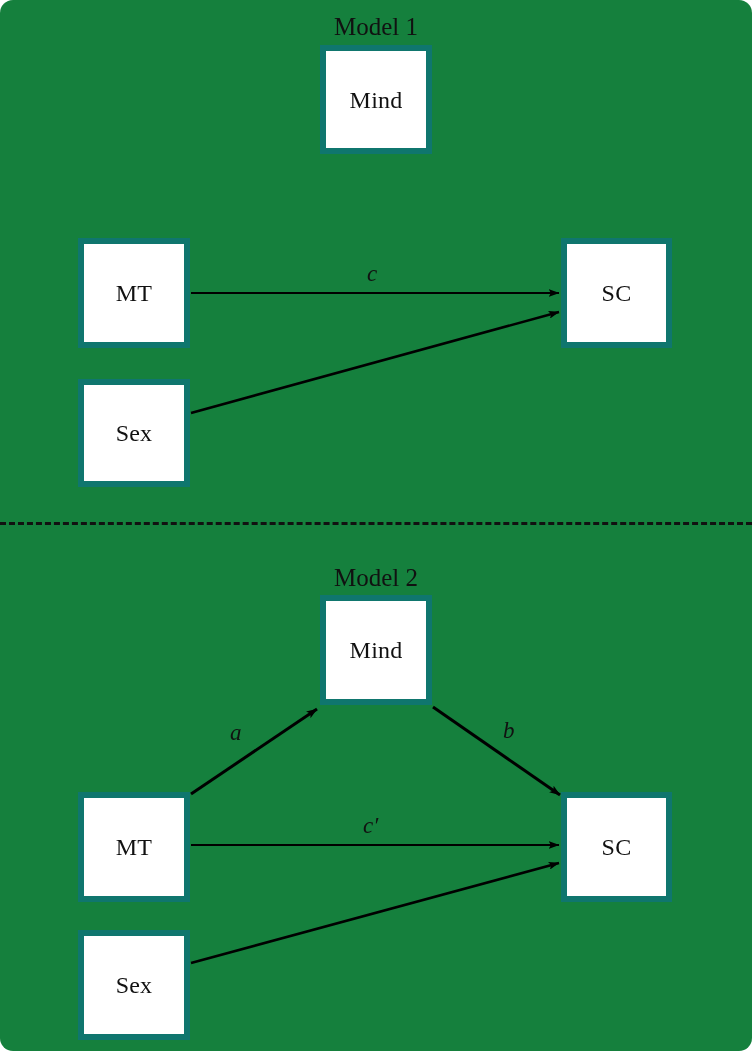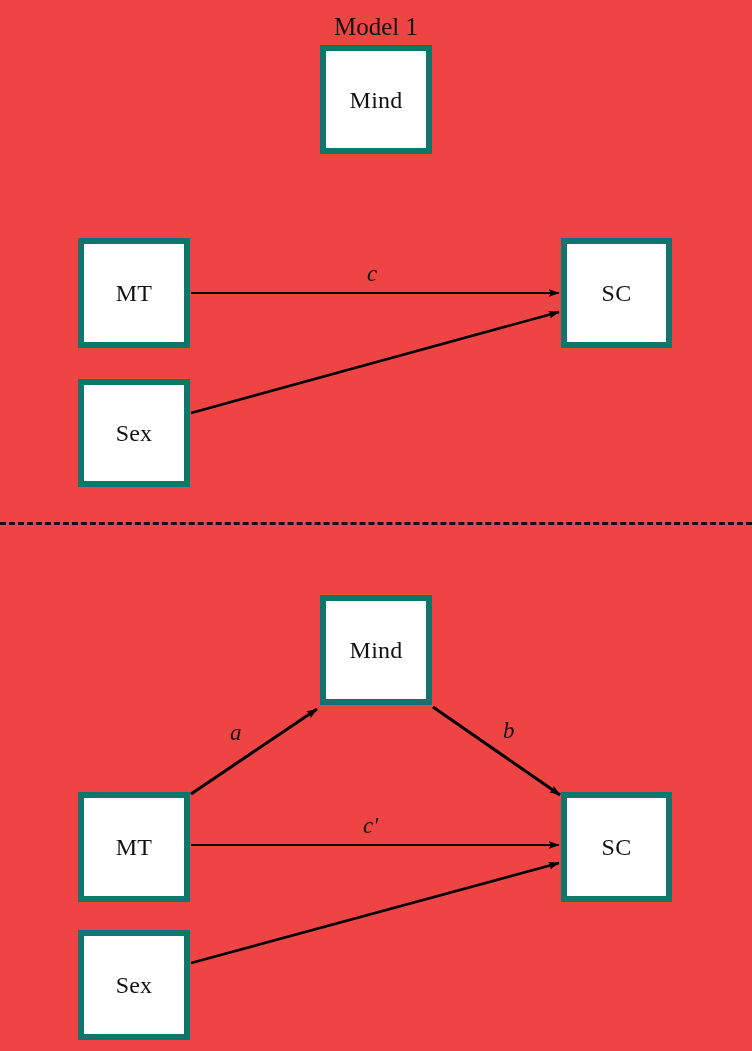--- a/index.html
+++ b/index.html
@@ -8,22 +8,23 @@
     background: #ffffff;
   }
   body {
     font-family: "Liberation Serif", "DejaVu Serif", serif;
     color: #000000;
   }
   #page {
     position: relative;
     width: 752px;
     height: 1051px;
-    background: #ef4444;
+    background: #15803d;
     overflow: hidden;
+    border-radius: 13px;
   }
   .panel {
     position: absolute;
     left: 0;
     width: 752px;
   }
   #panel-model-1 { top: 0; height: 523px; }
   #panel-model-2 { top: 523px; height: 528px; }
 
   .diagram-svg {
@@ -119,20 +120,21 @@
       <span class="node-label">SC</span>
     </div>
 
     <div class="path-label" style="left:367px; top:262px;">c</div>
   </div>
 
   <div class="divider"></div>
 
   <div class="panel" id="panel-model-2">
 
+    <div class="model-title" style="top:42px;">Model 2</div>
 
     <svg class="diagram-svg" viewBox="0 0 752 528">
       <defs>
         <marker id="arrowhead-m2" markerWidth="11" markerHeight="8" refX="10.5" refY="4" orient="auto" markerUnits="userSpaceOnUse">
           <path d="M0,0 L11,4 L0,8 L2.4,4 Z" fill="#000000"></path>
         </marker>
       </defs>
 
       <line x1="191" y1="271" x2="317" y2="186" stroke="#000000" stroke-width="3" marker-end="url(#arrowhead-m2)"></line>
 

